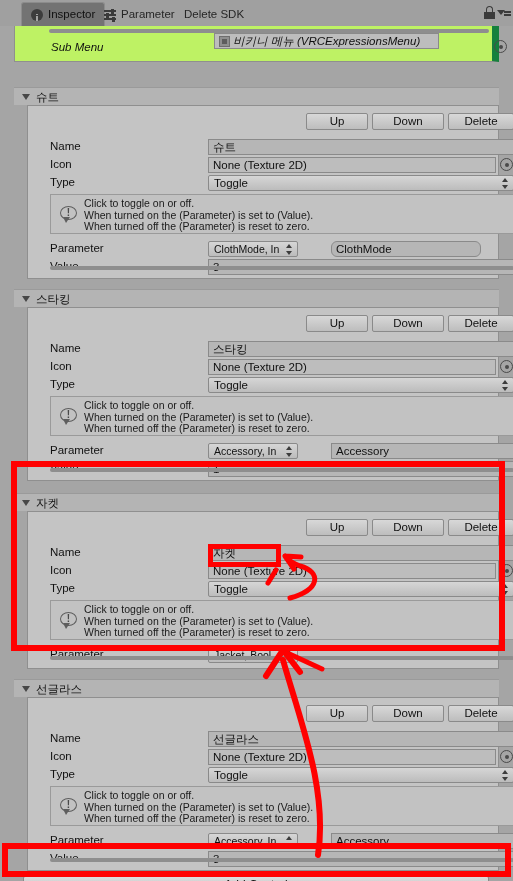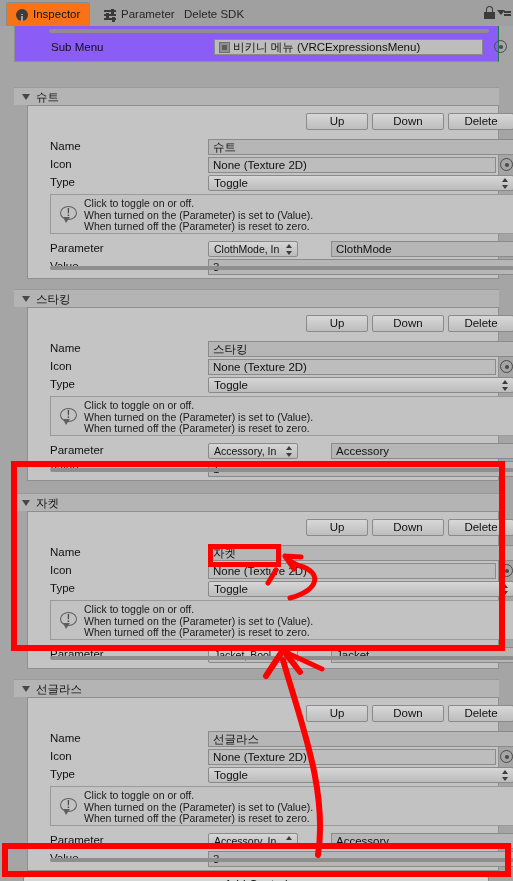--- a/index.html
+++ b/index.html
@@ -8,22 +8,22 @@
     font-family:"Liberation Sans","DejaVu Sans",sans-serif;
     font-size:11px;color:#0a0a0a;
     -webkit-font-smoothing:none;
   }
 
   
   .tabbar{position:absolute;left:0;top:0;width:513px;height:26px;background:#a0a0a0;
           border-bottom:1px solid #787878;}
   .tab{position:absolute;top:2px;height:24px;line-height:23px;padding:0 9px;
        font-size:11.5px;color:#1d1d1d;box-sizing:border-box;display:flex;align-items:center;gap:5px;}
-  .tab.active{background:#f97316;border:1px solid #8c8c8c;border-bottom:none;
-              border-radius:3px 3px 0 0;color:#101010;}
+  .tab.active{background:#737373;border:1px solid #8c8c8c;border-bottom:none;
+              border-radius:3px 3px 0 0;color:#101010;margin-left:15px;}
   .tab.inactive{background:transparent;color:#262626;}
   #tab-inspector{left:6px;}
   #tab-lighting{left:95px;}
   #tab-vrcsdk{left:175px;}
   .tabicon{display:inline-block;width:12px;height:12px;position:relative;}
   .ico-info{border-radius:50%;background:#3c3c3c;}
   .ico-info:after{content:"i";position:absolute;left:0;right:0;top:-2px;text-align:center;
                   color:#d8d8d8;font-size:9px;font-weight:bold;font-style:normal;}
   .ico-light{background:none;}
   .ico-light i{position:absolute;left:0;height:1.5px;background:#3a3a3a;display:block;}
@@ -47,23 +47,23 @@
   .menuwrap u:nth-child(3){top:6px;width:7px;}
   .caret-dn{position:absolute;left:0;top:2px;width:0;height:0;
             border-left:4px solid transparent;border-right:4px solid transparent;
             border-top:5px solid #3b3b3b;}
 
   
   .panel{position:absolute;left:0;top:26px;width:513px;height:855px;background:#a5a5a5;}
   .leftgutter{position:absolute;left:0;top:0;width:14px;height:855px;background:#a5a5a5;}
 
   
-  .topblock{position:absolute;left:14px;top:0px;width:485px;height:36px;background:#8b5cf6;
-            border-left:1px solid #8f8f8f;border-right:1px solid #15803d;border-bottom:1px solid #8f8f8f;
-            box-sizing:border-box;}
+  .topblock{position:absolute;left:14px;top:0px;width:485px;height:36px;background:#bef264;
+            border-left:1px solid #8f8f8f;border-right:7px solid #15803d;border-bottom:1px solid #8f8f8f;
+            box-sizing:border-box;font-style:italic;}
   .hscroll{position:absolute;left:34px;top:3px;width:440px;height:4px;background:#8e8e8e;border-radius:2px;}
   .lbl{position:absolute;font-size:11.5px;color:#111;line-height:17px;white-space:nowrap;}
 
   .field{position:absolute;height:16px;background:#b6b6b6;border:1px solid #8a8a8a;
          box-sizing:border-box;font-size:11.5px;line-height:14px;color:#101010;
          padding-left:4px;overflow:hidden;white-space:nowrap;}
   .field.objref{background:#bdbdbd;}
   .objicon{display:inline-block;width:11px;height:11px;background:#8f8f8f;
            border:1px solid #6e6e6e;box-sizing:border-box;vertical-align:-2px;margin-right:3px;position:relative;}
   .objicon:after{content:"";position:absolute;left:2px;top:2px;width:5px;height:5px;background:#5d5d5d;}
@@ -159,21 +159,21 @@
       <u></u>
   </div>
 </div>
 
 <div class="panel">
   <div class="leftgutter"></div>
 
   <div class="topblock">
     <div class="hscroll"></div>
     <span class="lbl" style="left:36px;top:13px;">Sub Menu</span>
-    <div class="field objref" style="left:199px;top:13px;width:269px;">
+    <div class="field objref" style="left:199px;top:7px;width:225px;">
       <span class="objicon"></span><span>비키니 메뉴 (VRCExpressionsMenu)</span>
     </div>
     <div class="objsel" style="left:479px;top:14px;"></div>
   </div>
 
   <div id="control-list">
       <div class="foldout" style="top: 61px;">
         <span class="tri"></span>
         <span class="foldlabel">슈트</span>
       </div>
@@ -199,21 +199,21 @@
           </span>
           <span class="helptext">Click to toggle on or off.
 When turned on the (Parameter) is set to (Value).
 When turned off the (Parameter) is reset to zero.</span>
         </div>
         <span class="lbl" style="left:22px;top:134px;">Parameter</span>
         <div class="dropdown" style="left:180px;top:135px;width:90px;font-size:10.5px;">ClothMode, In<span class="updown">
             <i class="u"></i>
             <i class="d"></i>
           </span></div>
-        <div class="field" style="left:303px;top:135px;width:183px;">ClothMode</div>
+        <div class="field" style="left:303px;top:135px;width:150px;border-radius:6px;">ClothMode</div>
         <span class="lbl" style="left:22px;top:152px;">Value</span>
         <div class="field" style="left:180px;top:153px;width:306px;">3</div>
         <div class="groupscroll" style="left:22px;top:160px;width:464px;"></div>
       </div>
       <div class="foldout" style="top: 263px;">
         <span class="tri"></span>
         <span class="foldlabel">스타킹</span>
       </div>
       <div class="groupbox" style="top: 281px; height: 174px;">
         <div class="btn" style="left:278px;top:7px;width:62px;">Up</div>
@@ -275,21 +275,20 @@
           </span>
           <span class="helptext">Click to toggle on or off.
 When turned on the (Parameter) is set to (Value).
 When turned off the (Parameter) is reset to zero.</span>
         </div>
         <span class="lbl" style="left:22px;top:134px;">Parameter</span>
         <div class="dropdown" style="left:180px;top:135px;width:90px;font-size:10.5px;">Jacket, Bool<span class="updown">
             <i class="u"></i>
             <i class="d"></i>
           </span></div>
-        <div class="field" style="left:303px;top:135px;width:183px;">Jacket</div>
         <div class="groupscroll" style="left:22px;top:144px;width:464px;"></div>
       </div>
       <div class="foldout" style="top: 653px;">
         <span class="tri"></span>
         <span class="foldlabel">선글라스</span>
       </div>
       <div class="groupbox" style="top: 671px; height: 174px;">
         <div class="btn" style="left:278px;top:7px;width:62px;">Up</div>
         <div class="btn" style="left:344px;top:7px;width:72px;">Down</div>
         <div class="btn" style="left:420px;top:7px;width:66px;">Delete</div>

